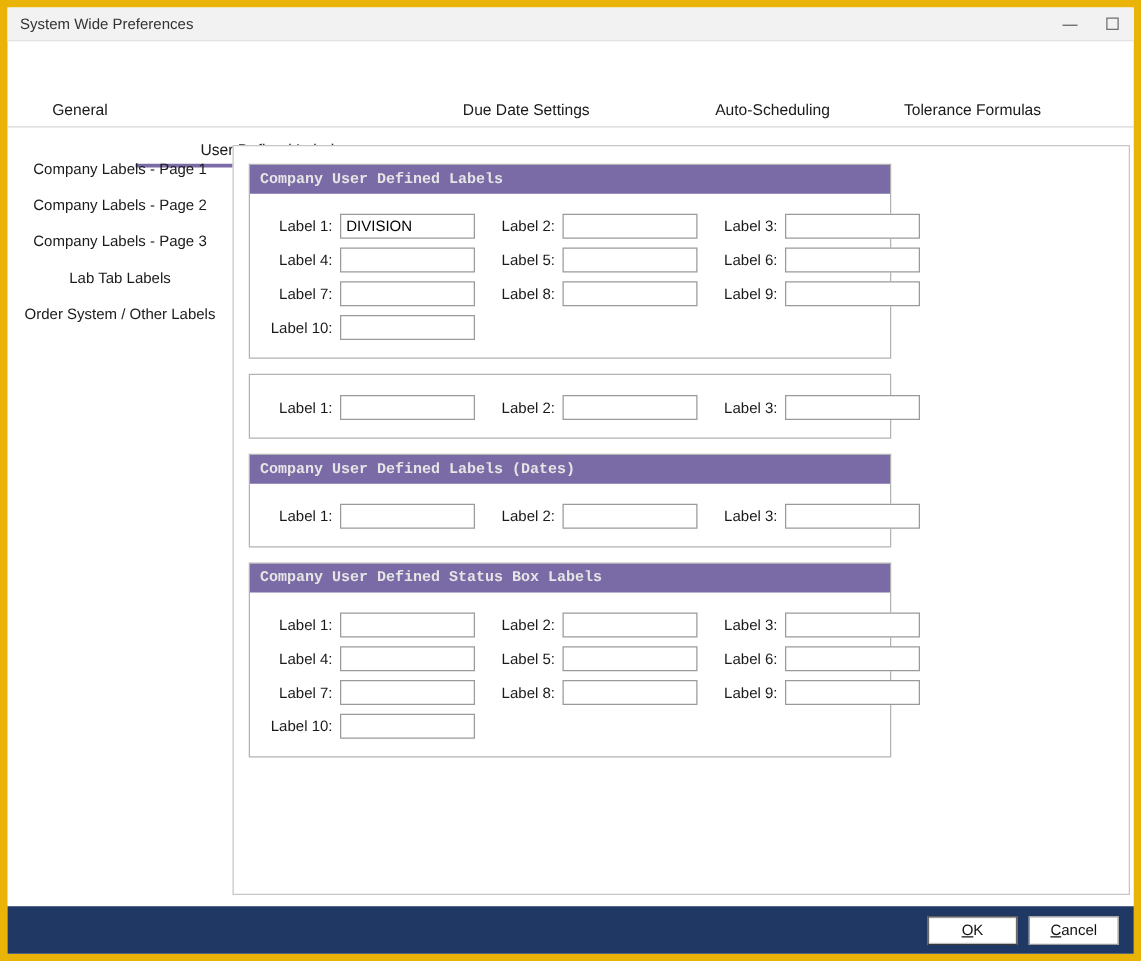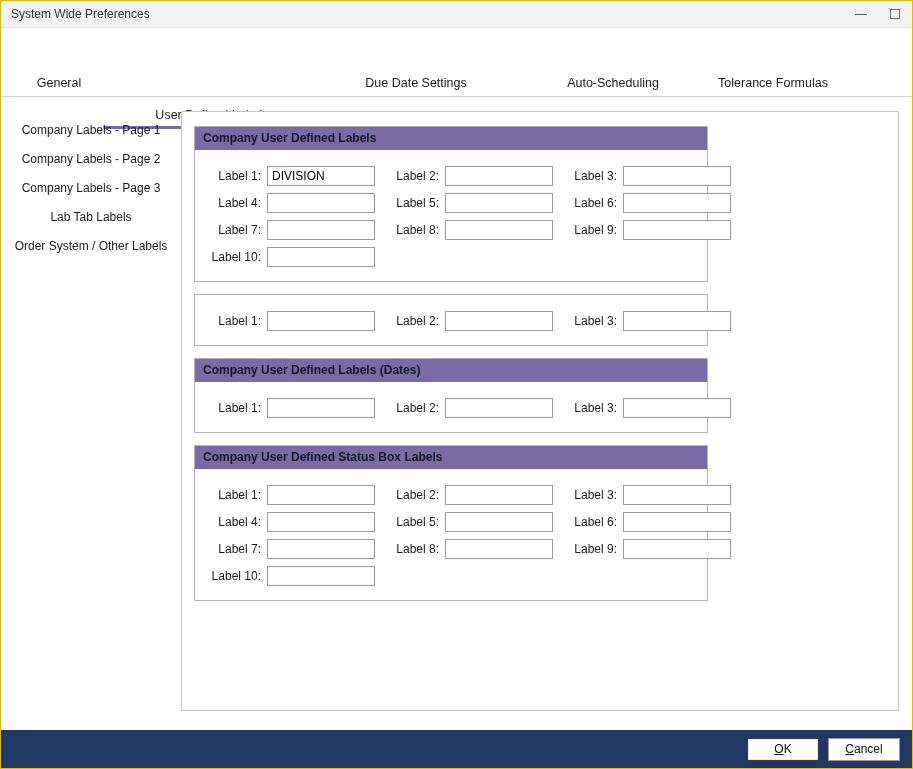--- a/index.html
+++ b/index.html
@@ -9,21 +9,21 @@
   }
   *{box-sizing:border-box;}
   html,body{margin:0;padding:0;}
   body{
     width:913px;height:769px;overflow:hidden;
     font-family:"Liberation Sans", sans-serif;
     background:#fff;color:#222;font-size:12px;
   }
   .window{
     position:relative;width:913px;height:769px;
-    border:1px solid #eab308;background:#fff;
+    border:6px solid #eab308;background:#fff;
   }
   
   .titlebar{
     position:absolute;top:0;left:0;right:0;height:27px;
     background:#f2f2f2;border-bottom:1px solid #e3e3e3;
     display:flex;align-items:center;
   }
   .titlebar .title{padding-left:10px;color:#333;font-size:12px;}
   .win-controls{margin-left:auto;display:flex;height:100%;}
   .win-btn{width:34px;height:100%;display:flex;align-items:center;justify-content:center;color:#444;cursor:default;}
@@ -68,21 +68,21 @@
     position:absolute;left:180px;top:110px;width:718px;height:600px;
     border:1px solid #c6c6c6;background:#fff;overflow:hidden;
   }
   .group{
     width:514px;margin:14px 0 12px 12px;
     border:1px solid #b3b3b3;background:#fff;
   }
   .group + .group{margin-top:12px;}
   .group-header{
     height:23px;line-height:23px;background:var(--header-purple);
-    color:#0f172a;font-weight:bold;font-size:12px;padding-left:8px;
+    color:#e5e5e5;font-weight:bold;font-size:12px;padding-left:8px;font-family:Liberation Mono, monospace;
   }
   .group-body{
     display:grid;
     grid-template-columns:56px 110px 56px 110px 56px 110px;
     column-gap:6px;row-gap:7px;
     align-items:center;
     padding:16px 10px 14px 10px;
   }
   .field-label{
     text-align:right;font-size:12px;color:#1a1a1a;white-space:nowrap;

